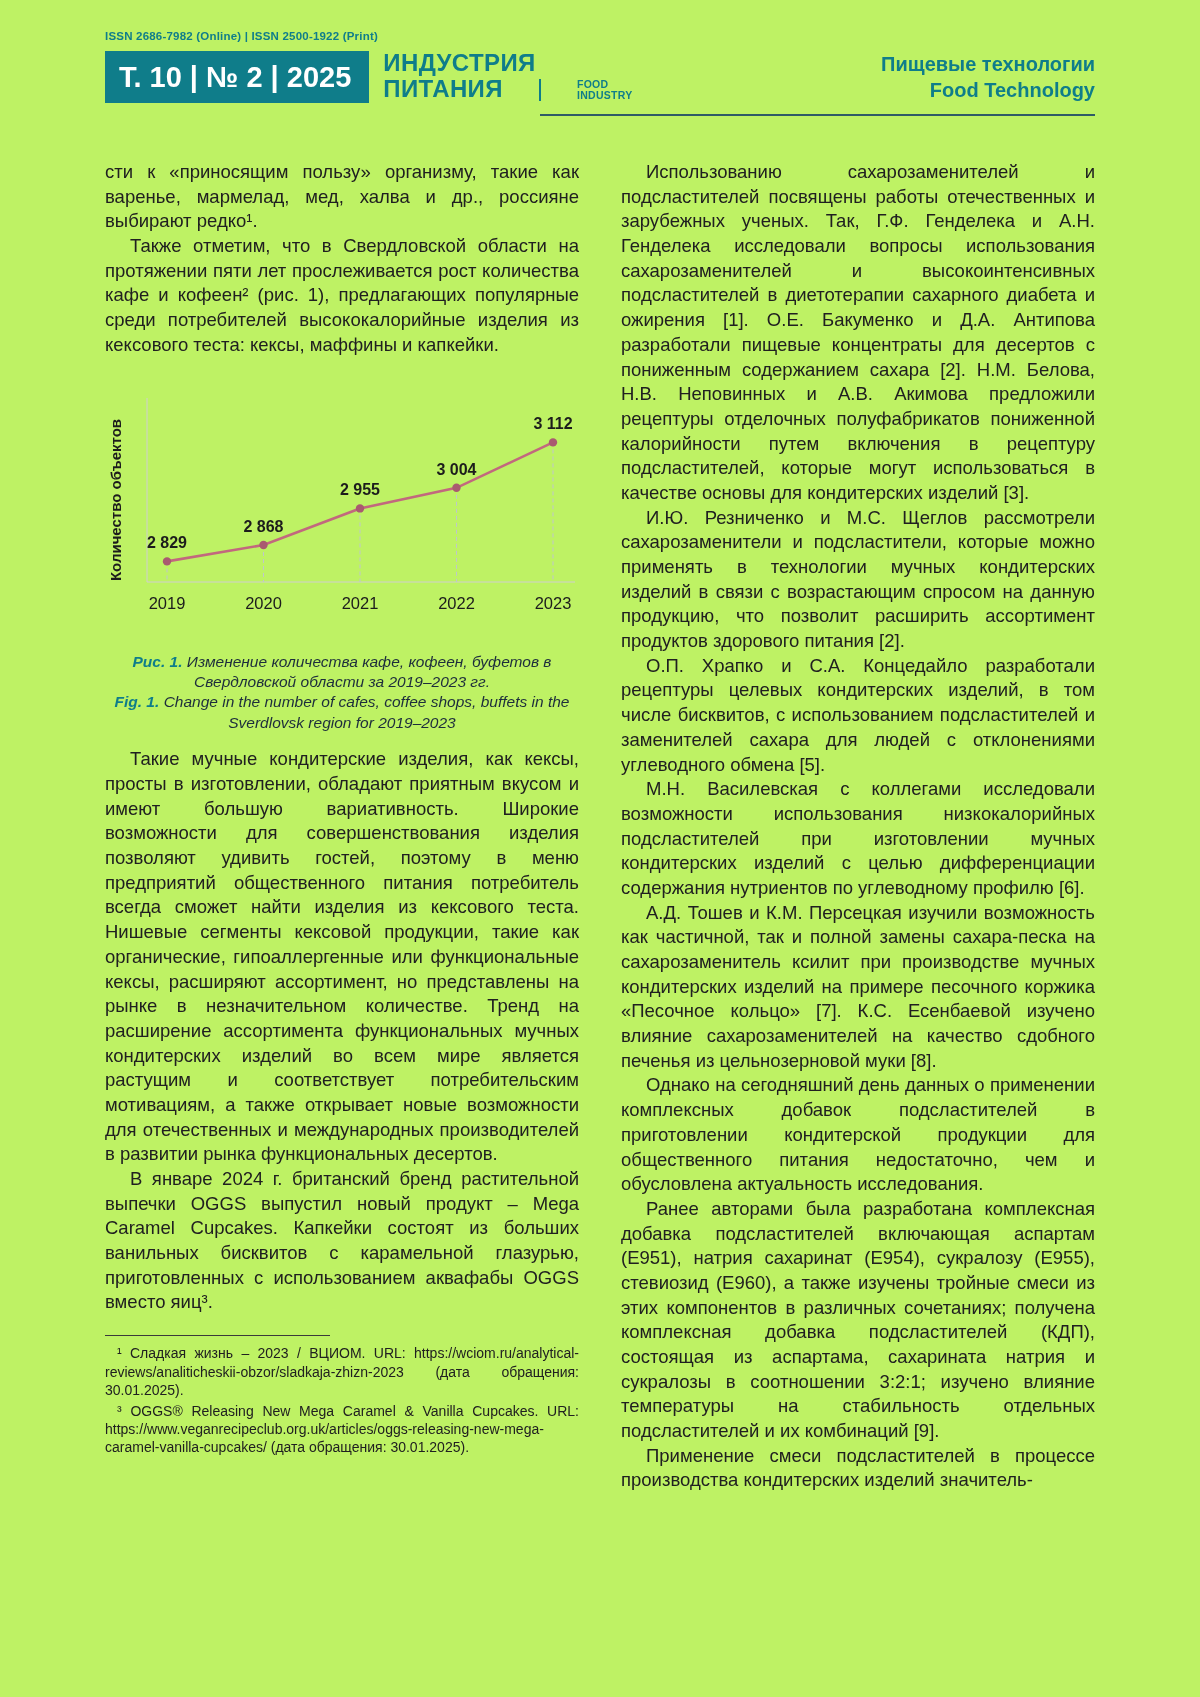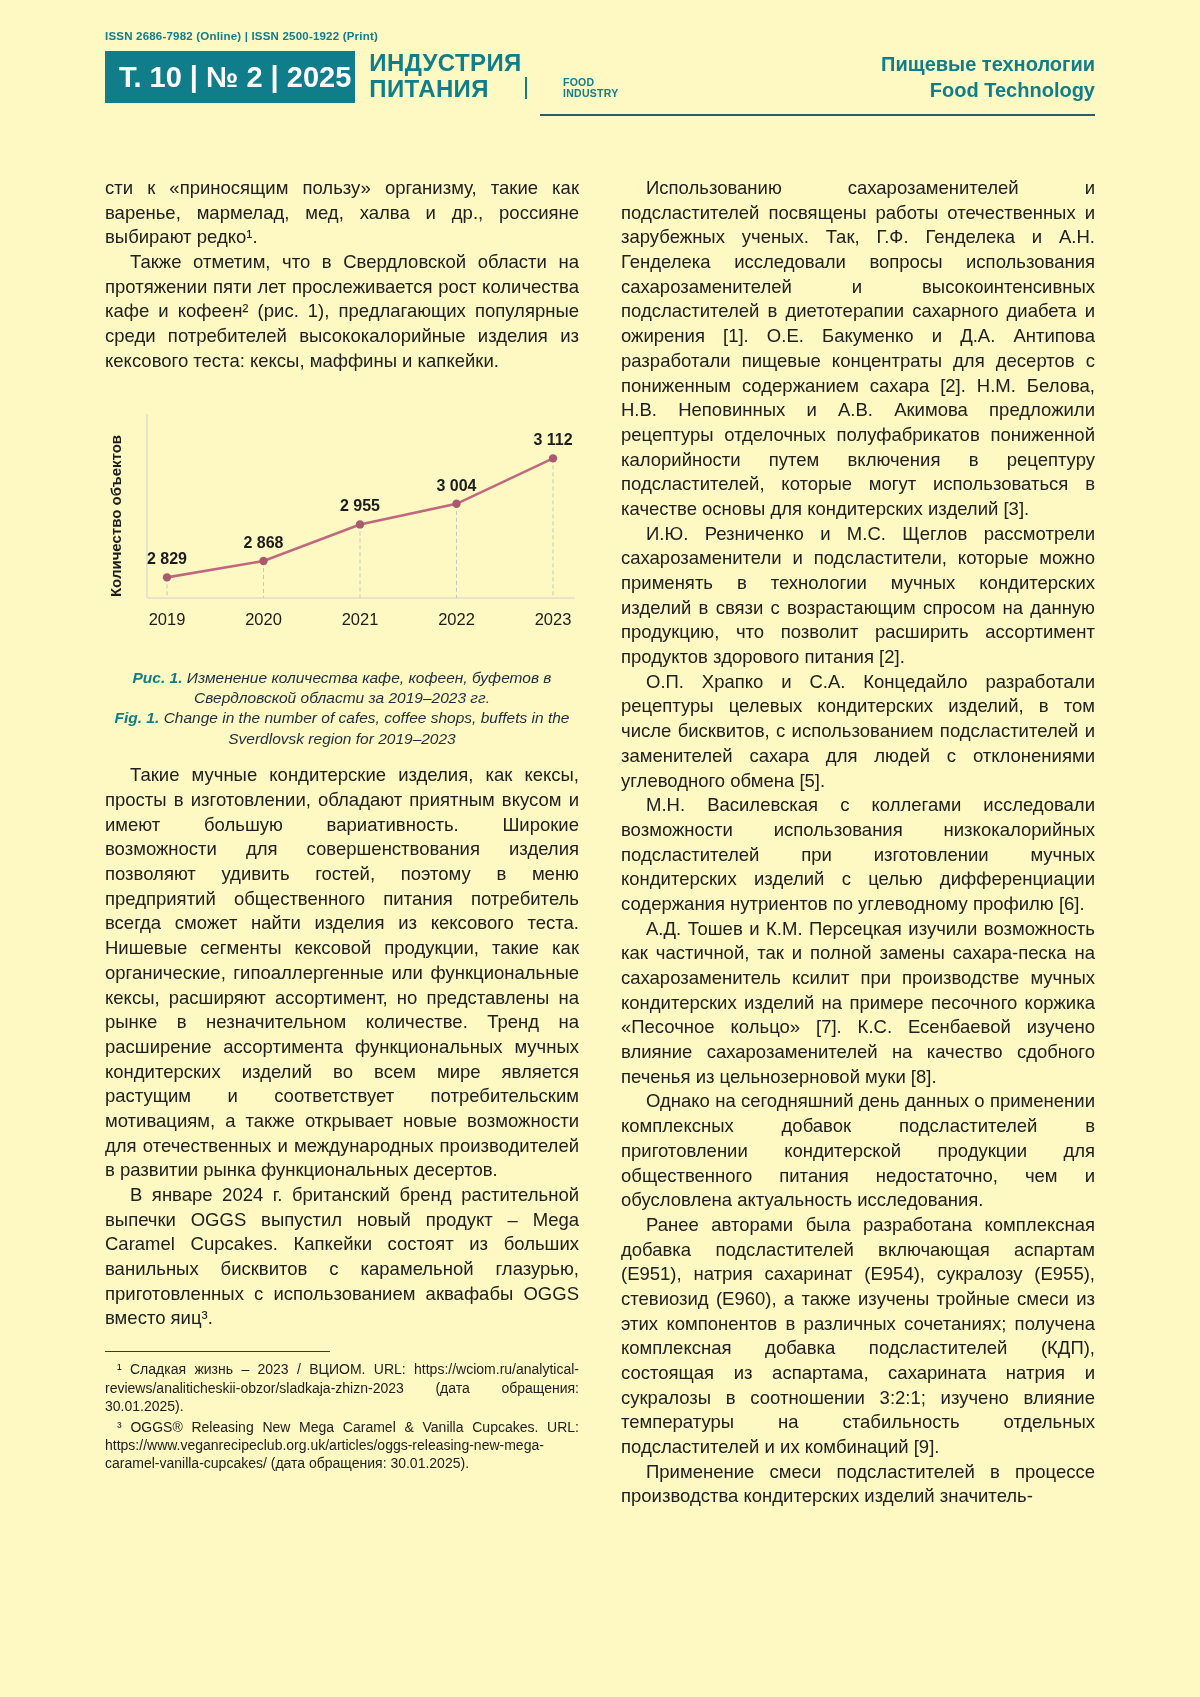--- a/index.html
+++ b/index.html
@@ -1,64 +1,64 @@
 <!DOCTYPE html>
 <html lang="ru"><head>
 <meta charset="utf-8">
 <style>
   html, body { margin: 0; padding: 0; background: #ffffff; }
   .page {
     position: relative;
     width: 1200px;
     height: 1697px;
-    background: #fef9c3;
+    background: #bef264;
     overflow: hidden;
     font-family: "Liberation Sans", sans-serif;
     color: #1f1f1f;
   }
   .content { position: absolute; left: 105px; right: 105px; top: 30px; }
 
   
   .issn {
     color: #0f7d8a;
     font-size: 11.5px;
     font-weight: bold;
     letter-spacing: .2px;
   }
   .masthead { display: flex; align-items: stretch; margin-top: 9px; }
   .vol-box {
     background: #0f7d8a;
     color: #ffffff;
     font-size: 29px;
     font-weight: bold;
-    padding: 6px 4px 6px 14px;
+    padding: 6px 18px 6px 14px;
     display: flex;
     align-items: center;
     white-space: nowrap;
   }
   .jtitle { margin-left: 14px; color: #0f7d8a; font-weight: bold; line-height: 1.02; }
   .jt1, .jt2 { font-size: 24px; letter-spacing: .4px; }
-  .jt2row { display: flex; align-items: flex-start; margin-top: 2px; gap: 28px; }
+  .jt2row { display: flex; align-items: center; margin-top: 2px; gap: 28px; }
   .jdiv { width: 2px; height: 22px; background: #0f7d8a; margin: 0 8px; }
   .jsub { display: flex; flex-direction: column; font-size: 10.5px; line-height: 1.05; letter-spacing: .3px; }
   .spacer { flex: 1; }
   .section {
     text-align: right;
     color: #0f7d8a;
     font-weight: bold;
     font-size: 20px;
     line-height: 1.3;
     align-self: center;
     margin-left: 24px;
   }
   .header-rule { border-top: 2px solid #2e5b66; margin-left: 435px; margin-top: 11px; }
 
   
   .columns { display: flex; gap: 42px; margin-top: 44px; }
-  .col { width: 474px; margin-top: 16px; }
+  .col { width: 474px; }
 
   .body-text {
     font-size: 18.5px;
     line-height: 1.335;
     text-align: justify;
     color: #202020;
     margin: 0;
     hyphens: auto;
   }
   .indent { text-indent: 25px; }

